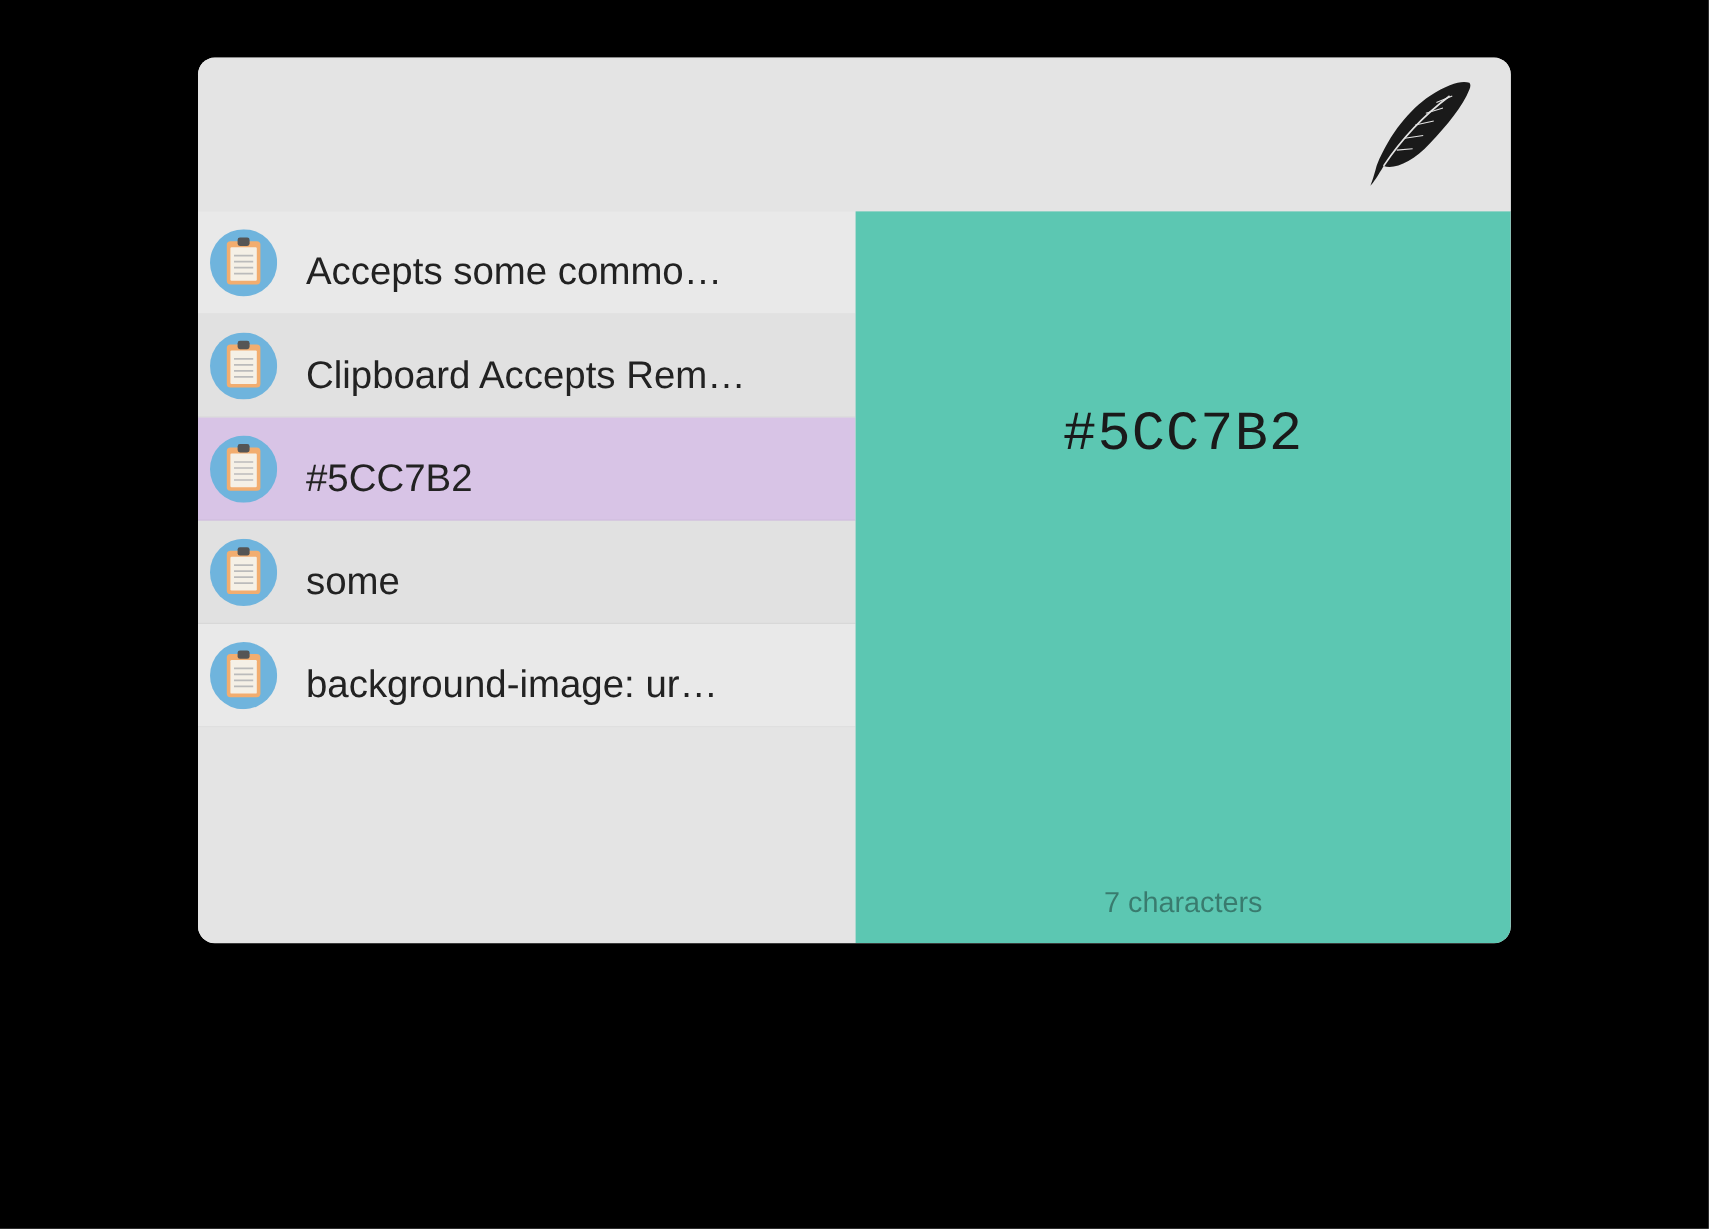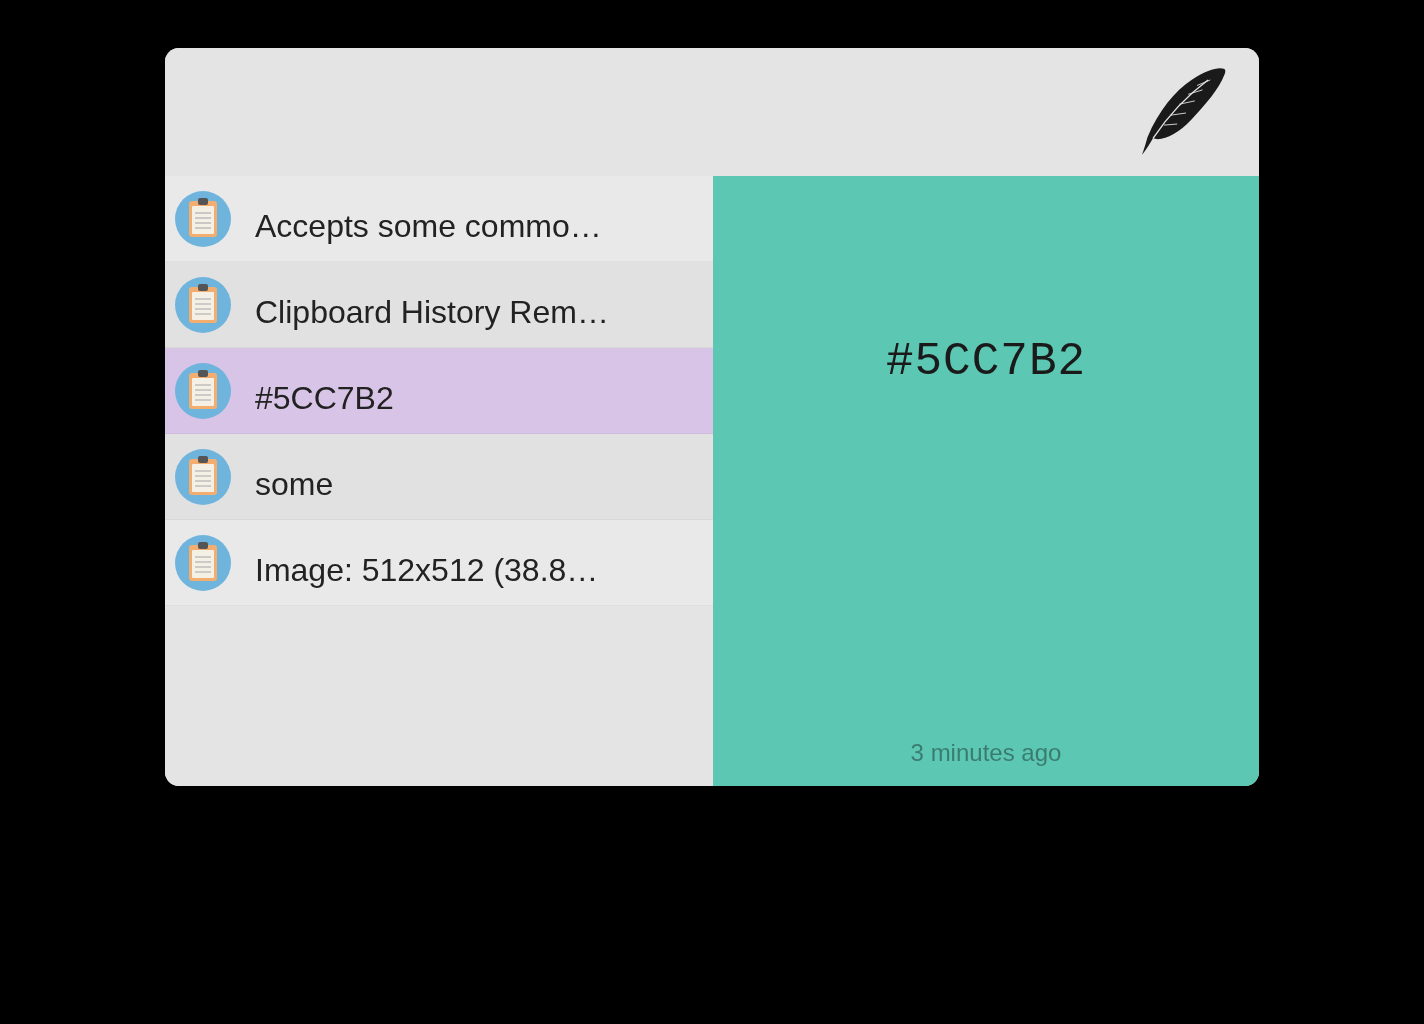--- a/index.html
+++ b/index.html
@@ -156,21 +156,21 @@
         <svg class="clip-icon" viewBox="0 0 56 56">
             <circle class="circle" cx="28" cy="28" r="28"></circle>
             <rect class="board" x="14" y="10" width="28" height="36" rx="3"></rect>
             <rect class="paper" x="17" y="15" width="22" height="28" rx="1"></rect>
             <rect class="clip-top" x="23" y="7" width="10" height="7" rx="2"></rect>
             <line class="line" x1="20" y1="22" x2="36" y2="22"></line>
             <line class="line" x1="20" y1="27" x2="36" y2="27"></line>
             <line class="line" x1="20" y1="32" x2="36" y2="32"></line>
             <line class="line" x1="20" y1="37" x2="36" y2="37"></line>
           </svg>
-        <span class="item-text">Clipboard History Rem…</span>
+        <span class="item-text">Clipboard Accepts Rem…</span>
       </div>
       <div class="list-item selected">
         <svg class="clip-icon" viewBox="0 0 56 56">
             <circle class="circle" cx="28" cy="28" r="28"></circle>
             <rect class="board" x="14" y="10" width="28" height="36" rx="3"></rect>
             <rect class="paper" x="17" y="15" width="22" height="28" rx="1"></rect>
             <rect class="clip-top" x="23" y="7" width="10" height="7" rx="2"></rect>
             <line class="line" x1="20" y1="22" x2="36" y2="22"></line>
             <line class="line" x1="20" y1="27" x2="36" y2="27"></line>
             <line class="line" x1="20" y1="32" x2="36" y2="32"></line>
@@ -195,27 +195,27 @@
         <svg class="clip-icon" viewBox="0 0 56 56">
             <circle class="circle" cx="28" cy="28" r="28"></circle>
             <rect class="board" x="14" y="10" width="28" height="36" rx="3"></rect>
             <rect class="paper" x="17" y="15" width="22" height="28" rx="1"></rect>
             <rect class="clip-top" x="23" y="7" width="10" height="7" rx="2"></rect>
             <line class="line" x1="20" y1="22" x2="36" y2="22"></line>
             <line class="line" x1="20" y1="27" x2="36" y2="27"></line>
             <line class="line" x1="20" y1="32" x2="36" y2="32"></line>
             <line class="line" x1="20" y1="37" x2="36" y2="37"></line>
           </svg>
-        <span class="item-text">Image: 512x512 (38.8…</span>
+        <span class="item-text">background-image: ur…</span>
       </div>
     </div>
 
     <div class="preview" id="preview-panel" style="background: rgb(92, 199, 178);">
       <div class="preview-content">
         <span class="preview-text">#5CC7B2</span>
       </div>
       <div class="preview-meta">
-        <div>3 minutes ago</div>
+        <div>7 characters</div>
       </div>
     </div>
   </div>
 
 </div>
 
 </body></html>

